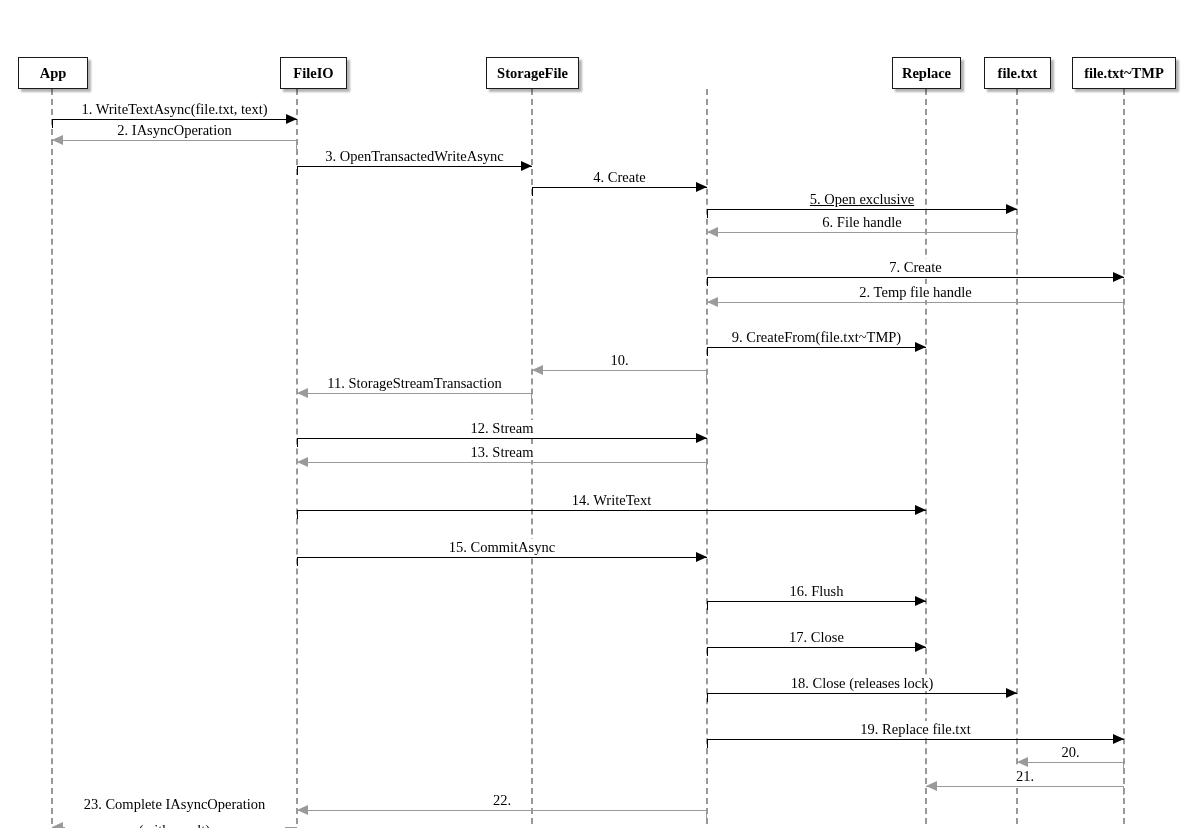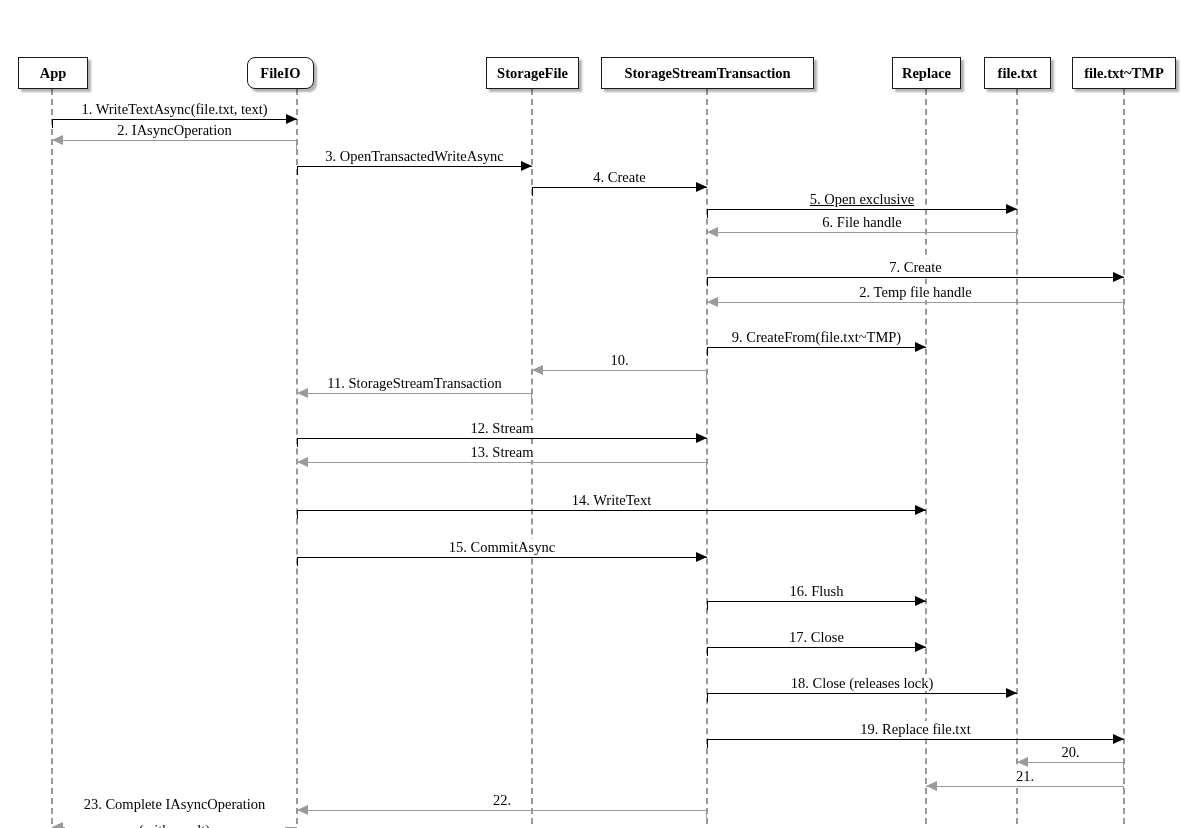--- a/index.html
+++ b/index.html
@@ -94,25 +94,24 @@
     top: 16px;
   }
 </style>
 </head>
 <body>
 
 <div id="diagram-root" style="width: 1200px; height: 824px; margin-top: 48px;">
     <div class="lifeline" style="left: 51px; top: 41px; height: 775px;"></div>
     <div class="lifeline-head" style="left: 18px; top: 9px; width: 70px;">App</div>
     <div class="lifeline" style="left: 296px; top: 41px; height: 775px;"></div>
-    <div class="lifeline-head" style="left: 247px; top: 9px; width: 67px; border-radius: 8px;">FileIO</div>
+    <div class="lifeline-head" style="left: 280px; top: 9px; width: 67px;">FileIO</div>
     <div class="lifeline" style="left: 531px; top: 41px; height: 775px;"></div>
     <div class="lifeline-head" style="left: 486px; top: 9px; width: 93px;">StorageFile</div>
     <div class="lifeline" style="left: 706px; top: 41px; height: 775px;"></div>
-    <div class="lifeline-head" style="left: 601px; top: 9px; width: 213px;">StorageStreamTransaction</div>
     <div class="lifeline" style="left: 925px; top: 41px; height: 775px;"></div>
     <div class="lifeline-head" style="left: 892px; top: 9px; width: 69px;">Replace</div>
     <div class="lifeline" style="left: 1016px; top: 41px; height: 775px;"></div>
     <div class="lifeline-head" style="left: 984px; top: 9px; width: 67px;">file.txt</div>
     <div class="lifeline" style="left: 1123px; top: 41px; height: 775px;"></div>
     <div class="lifeline-head" style="left: 1072px; top: 9px; width: 104px;">file.txt~TMP</div>
     <div class="msg fwd" style="left: 52px; top: 71px; width: 245px;">
       <div class="line" style="width: 245px;"></div>
       <div class="stub" style="left: 0px; top: 0px;"></div>
       <div class="head" style="left: 234px;"></div>

